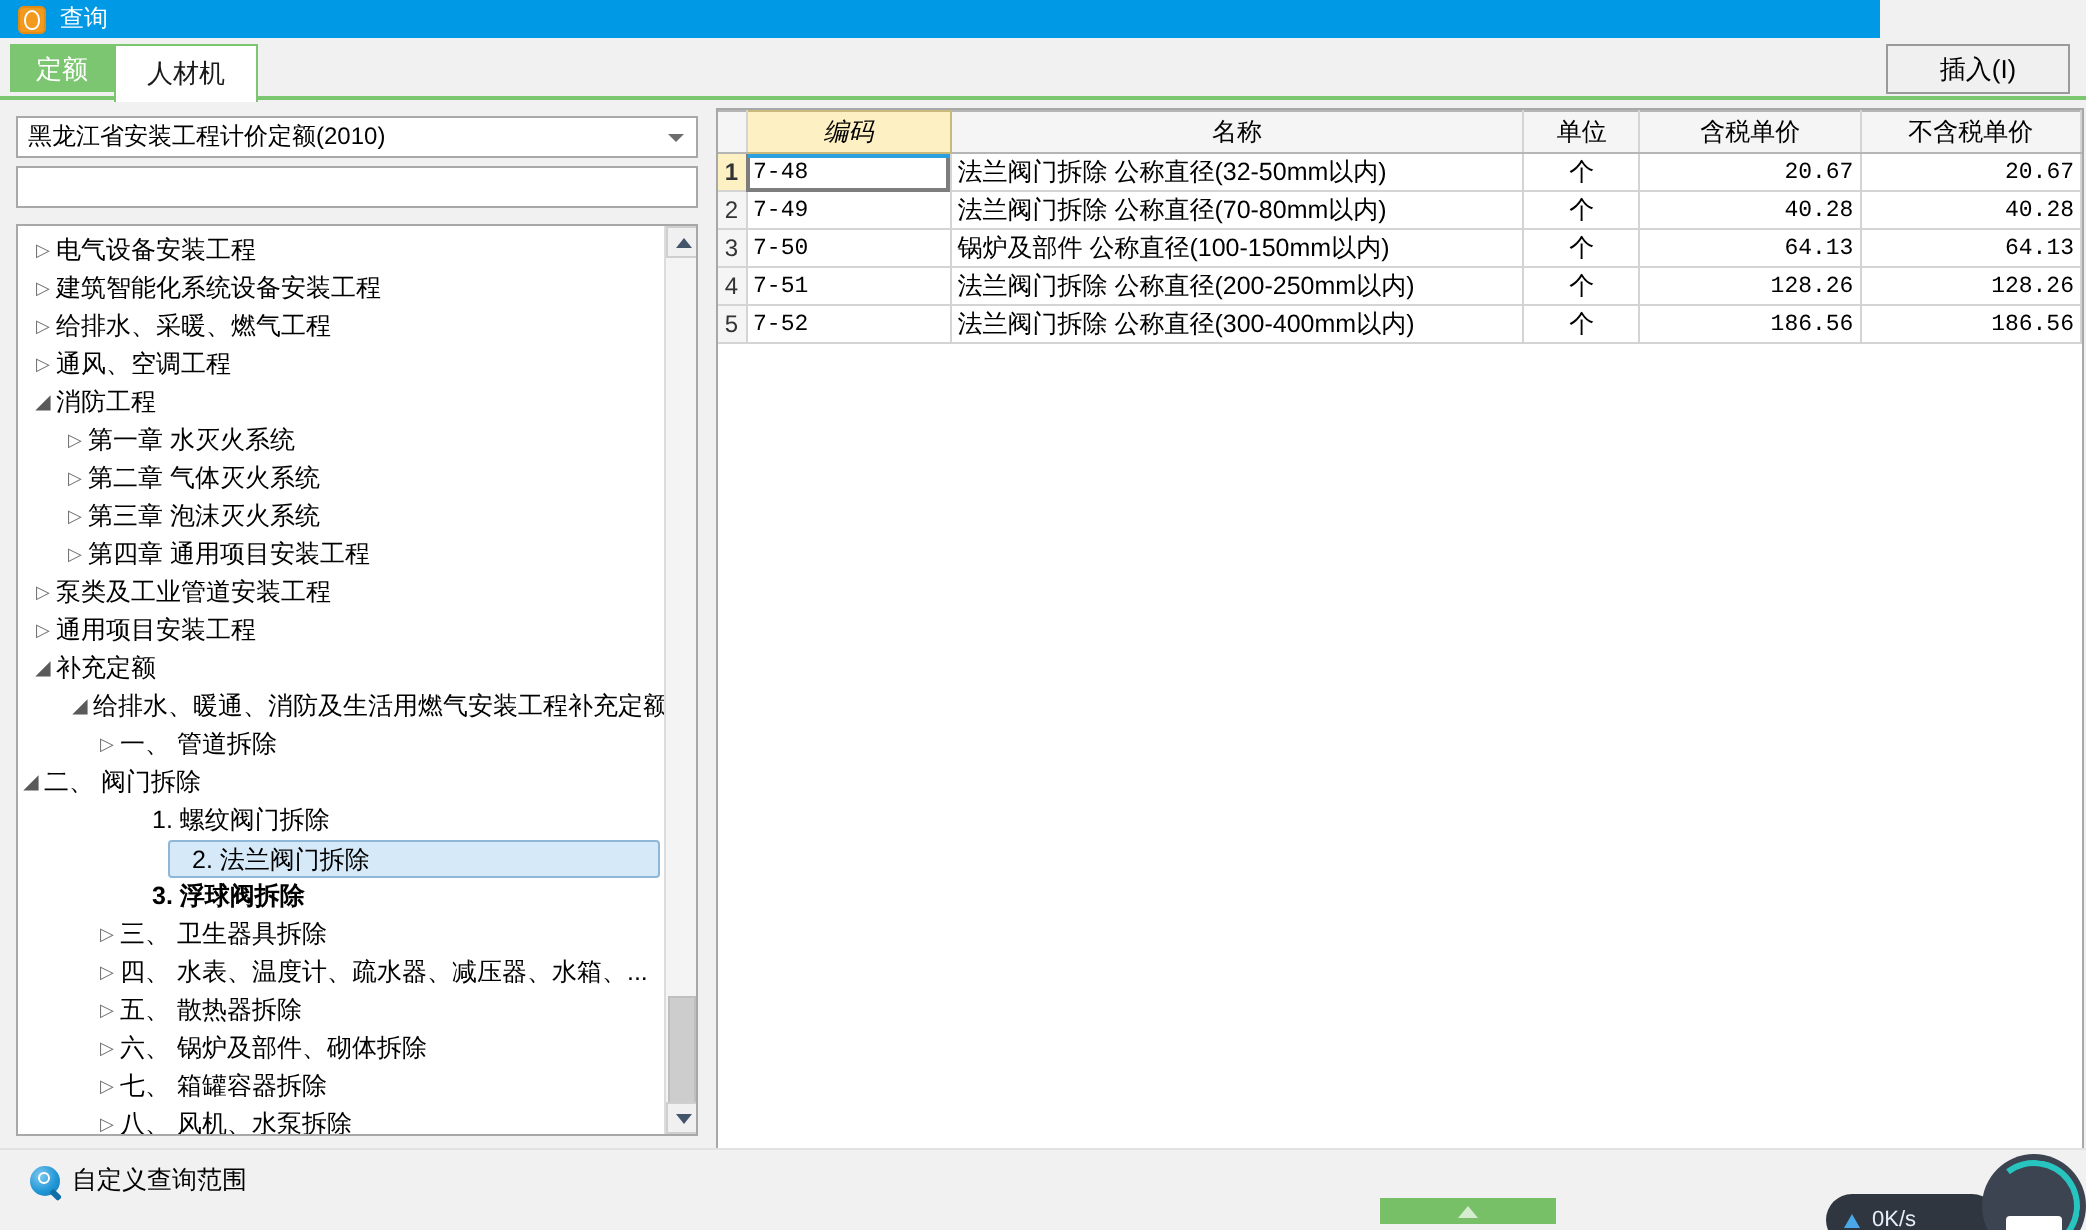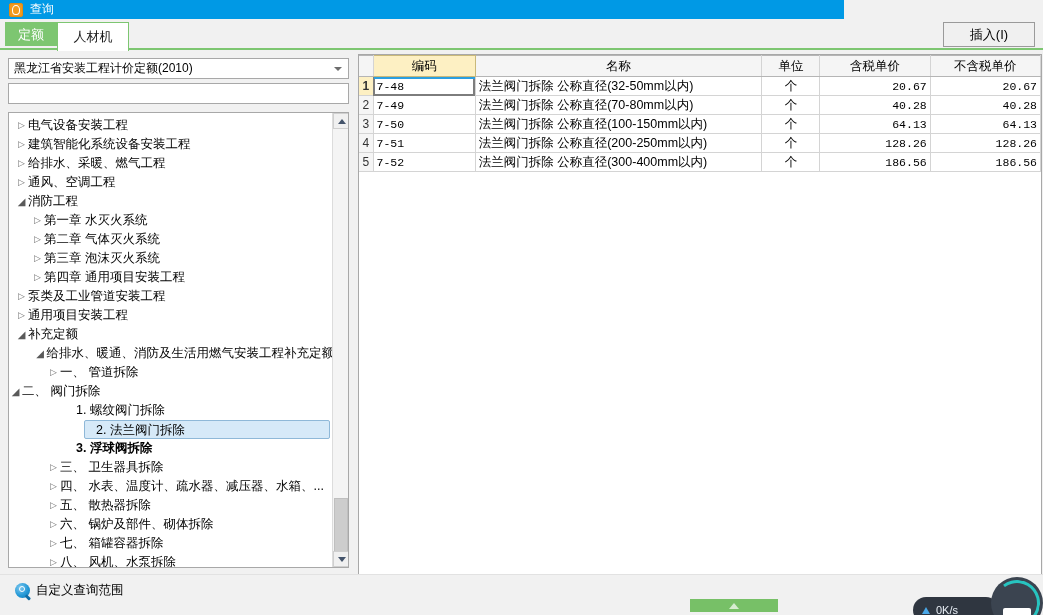--- a/index.html
+++ b/index.html
@@ -17,21 +17,21 @@
     position: relative;
     width: 1043px;
     height: 615px;
     background: #f1f1f1;
   }
 
   
   .titlebar {
     position: absolute;
     left: 0; top: 0;
-    width: 844px; height: 19px;
+    width: 940px; height: 19px;
     background: #0099e5;
     display: flex;
     align-items: center;
     padding-left: 9px;
     box-sizing: border-box;
   }
   .title-icon {
     width: 14px; height: 14px;
     background: #f29a1e;
     border-radius: 3px;
@@ -307,20 +307,21 @@
     height: 21px;
     color: #000;
   }
   table.grid thead th.col-rownum {
     background: #f5f5f5;
     border-right: 1px solid #d4d4d4;
   }
   table.grid thead th.highlight {
     background: #fdf0c3;
     border: 1px solid #c9b97a;
+    font-style: italic;
   }
   td.rownum {
     text-align: center;
     background: #f5f5f5;
     color: #333;
     font-size: 12px;
     border-right: 1px solid #d4d4d4;
   }
   td.rownum.active {
     background: #fdf0c3;
@@ -508,21 +509,21 @@
             <td class="rownum">2</td>
             <td class="code">7-49</td>
             <td class="name">法兰阀门拆除 公称直径(70-80mm以内)</td>
             <td class="unit">个</td>
             <td class="num">40.28</td>
             <td class="num">40.28</td>
           </tr>
           <tr>
             <td class="rownum">3</td>
             <td class="code">7-50</td>
-            <td class="name">法兰阀门拆除 公称直径(100-150mm以内)</td>
+            <td class="name">锅炉及部件 公称直径(100-150mm以内)</td>
             <td class="unit">个</td>
             <td class="num">64.13</td>
             <td class="num">64.13</td>
           </tr>
           <tr>
             <td class="rownum">4</td>
             <td class="code">7-51</td>
             <td class="name">法兰阀门拆除 公称直径(200-250mm以内)</td>
             <td class="unit">个</td>
             <td class="num">128.26</td>

